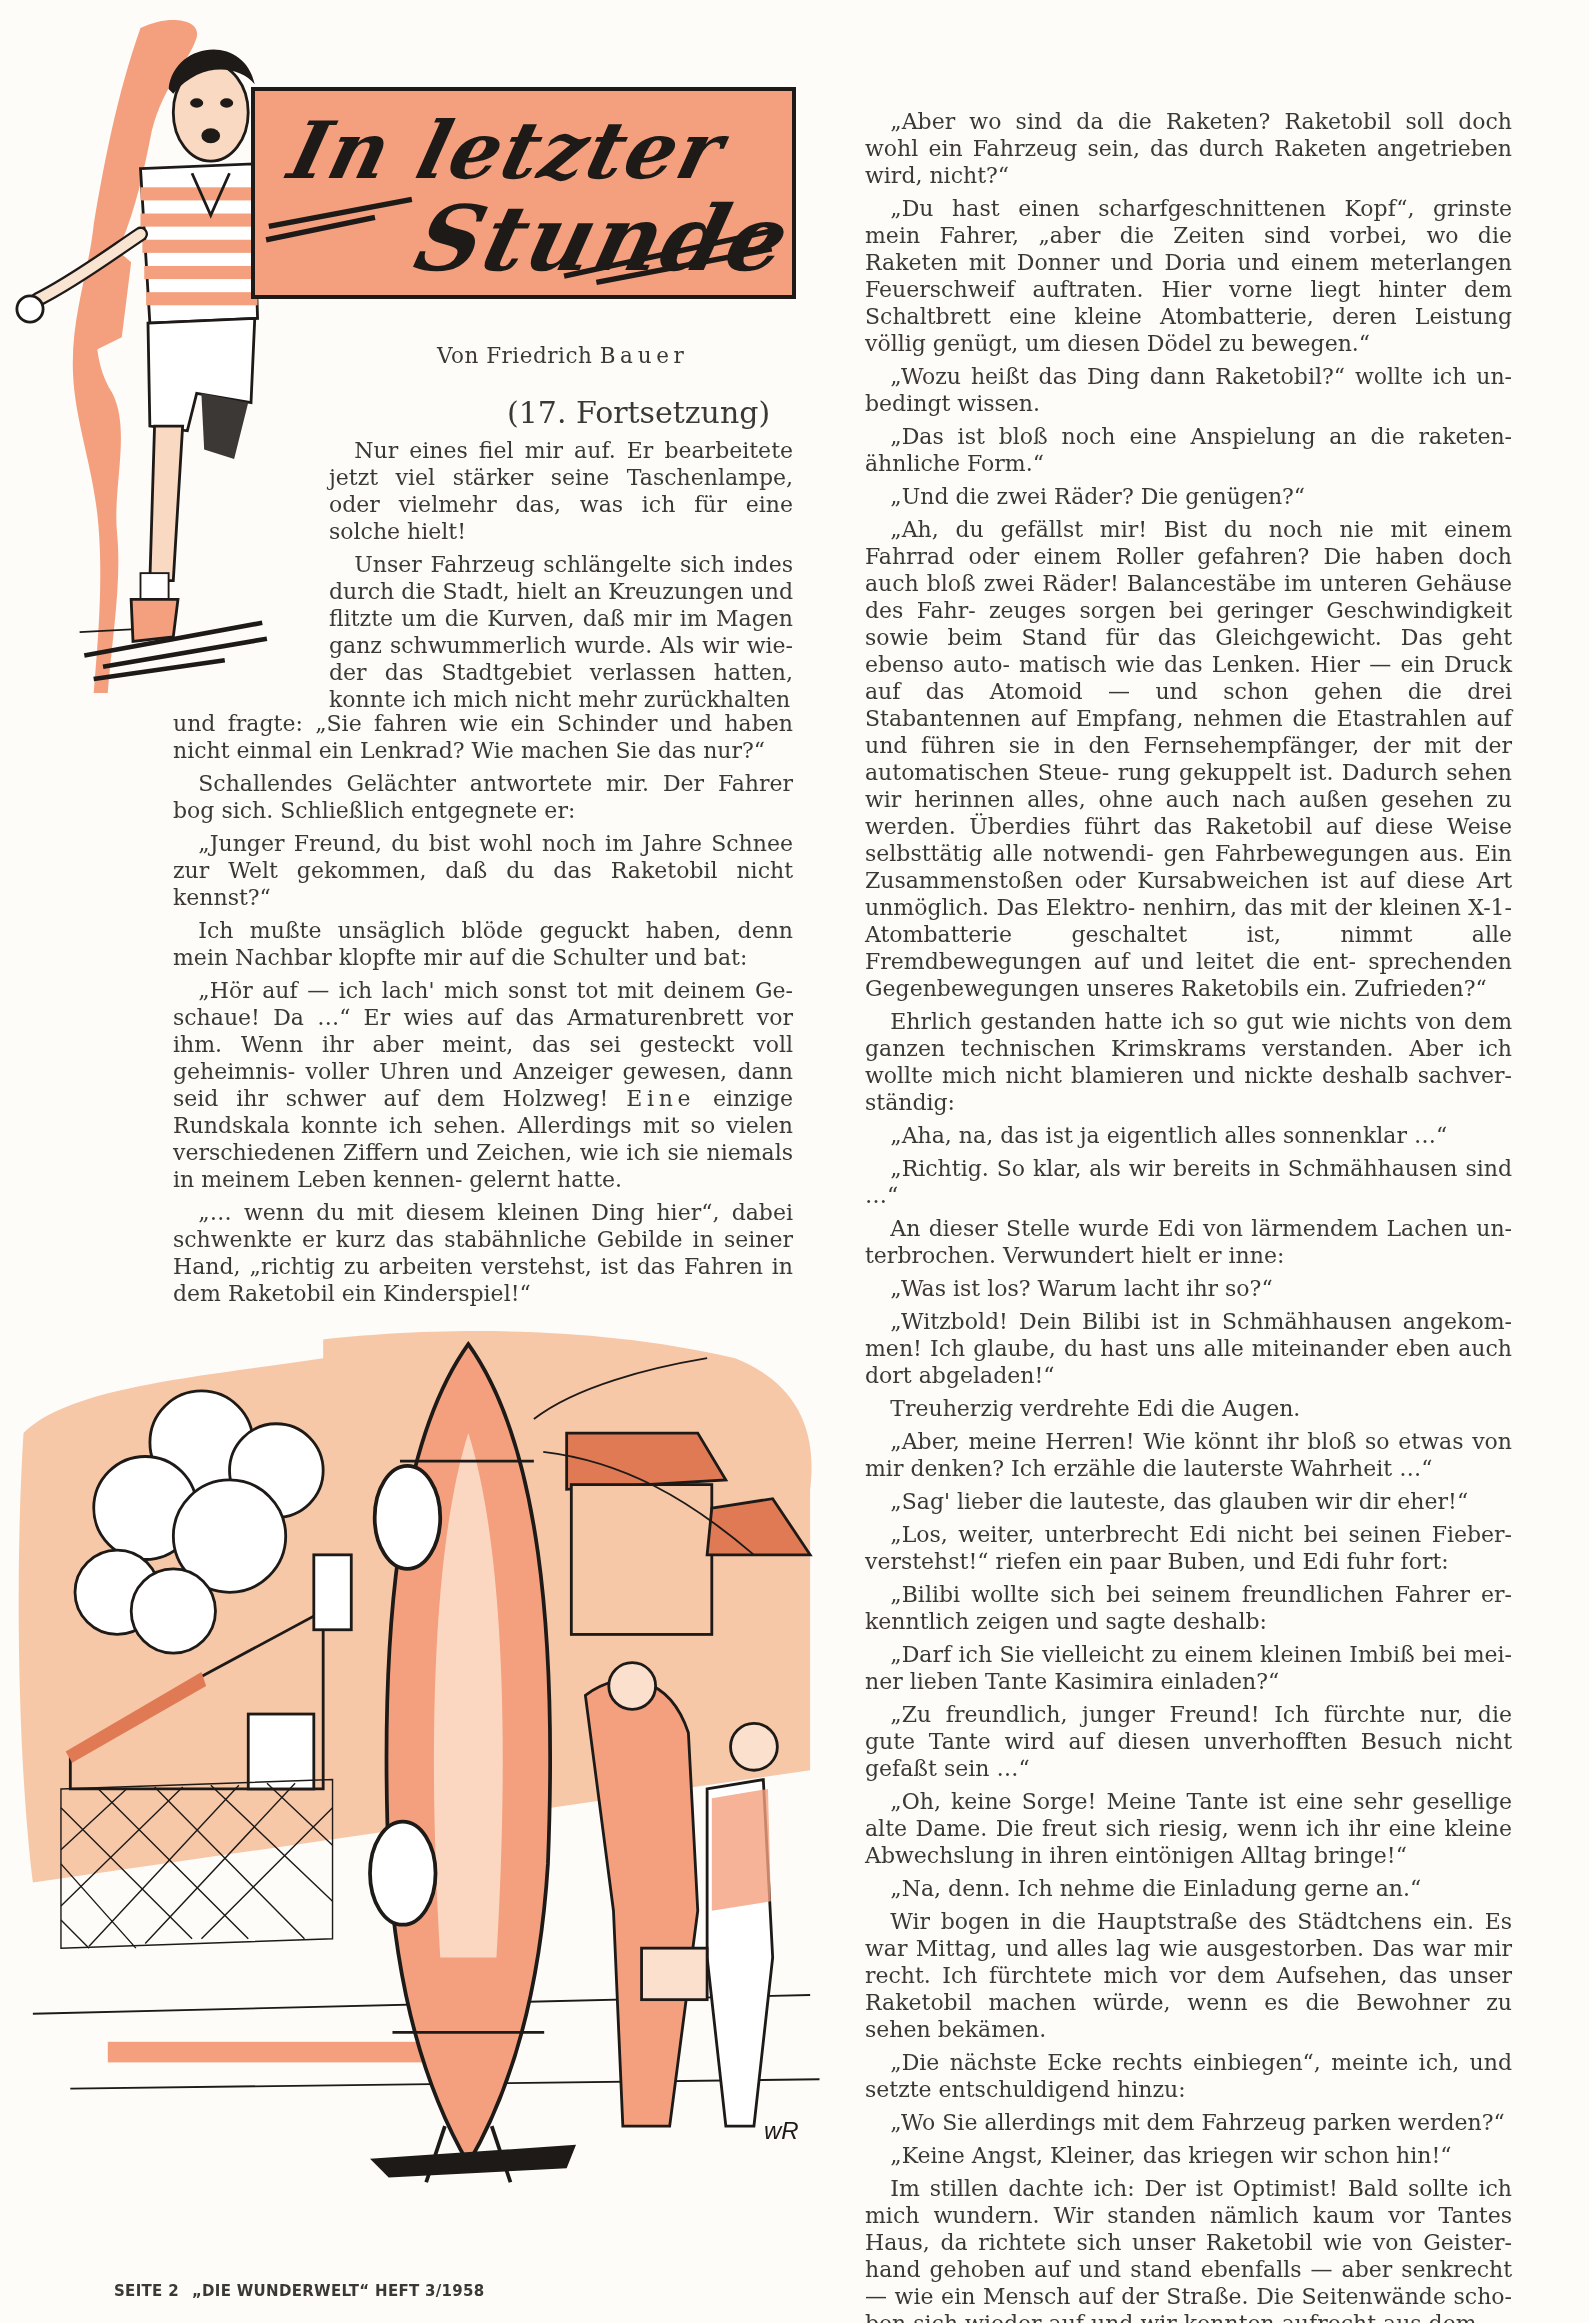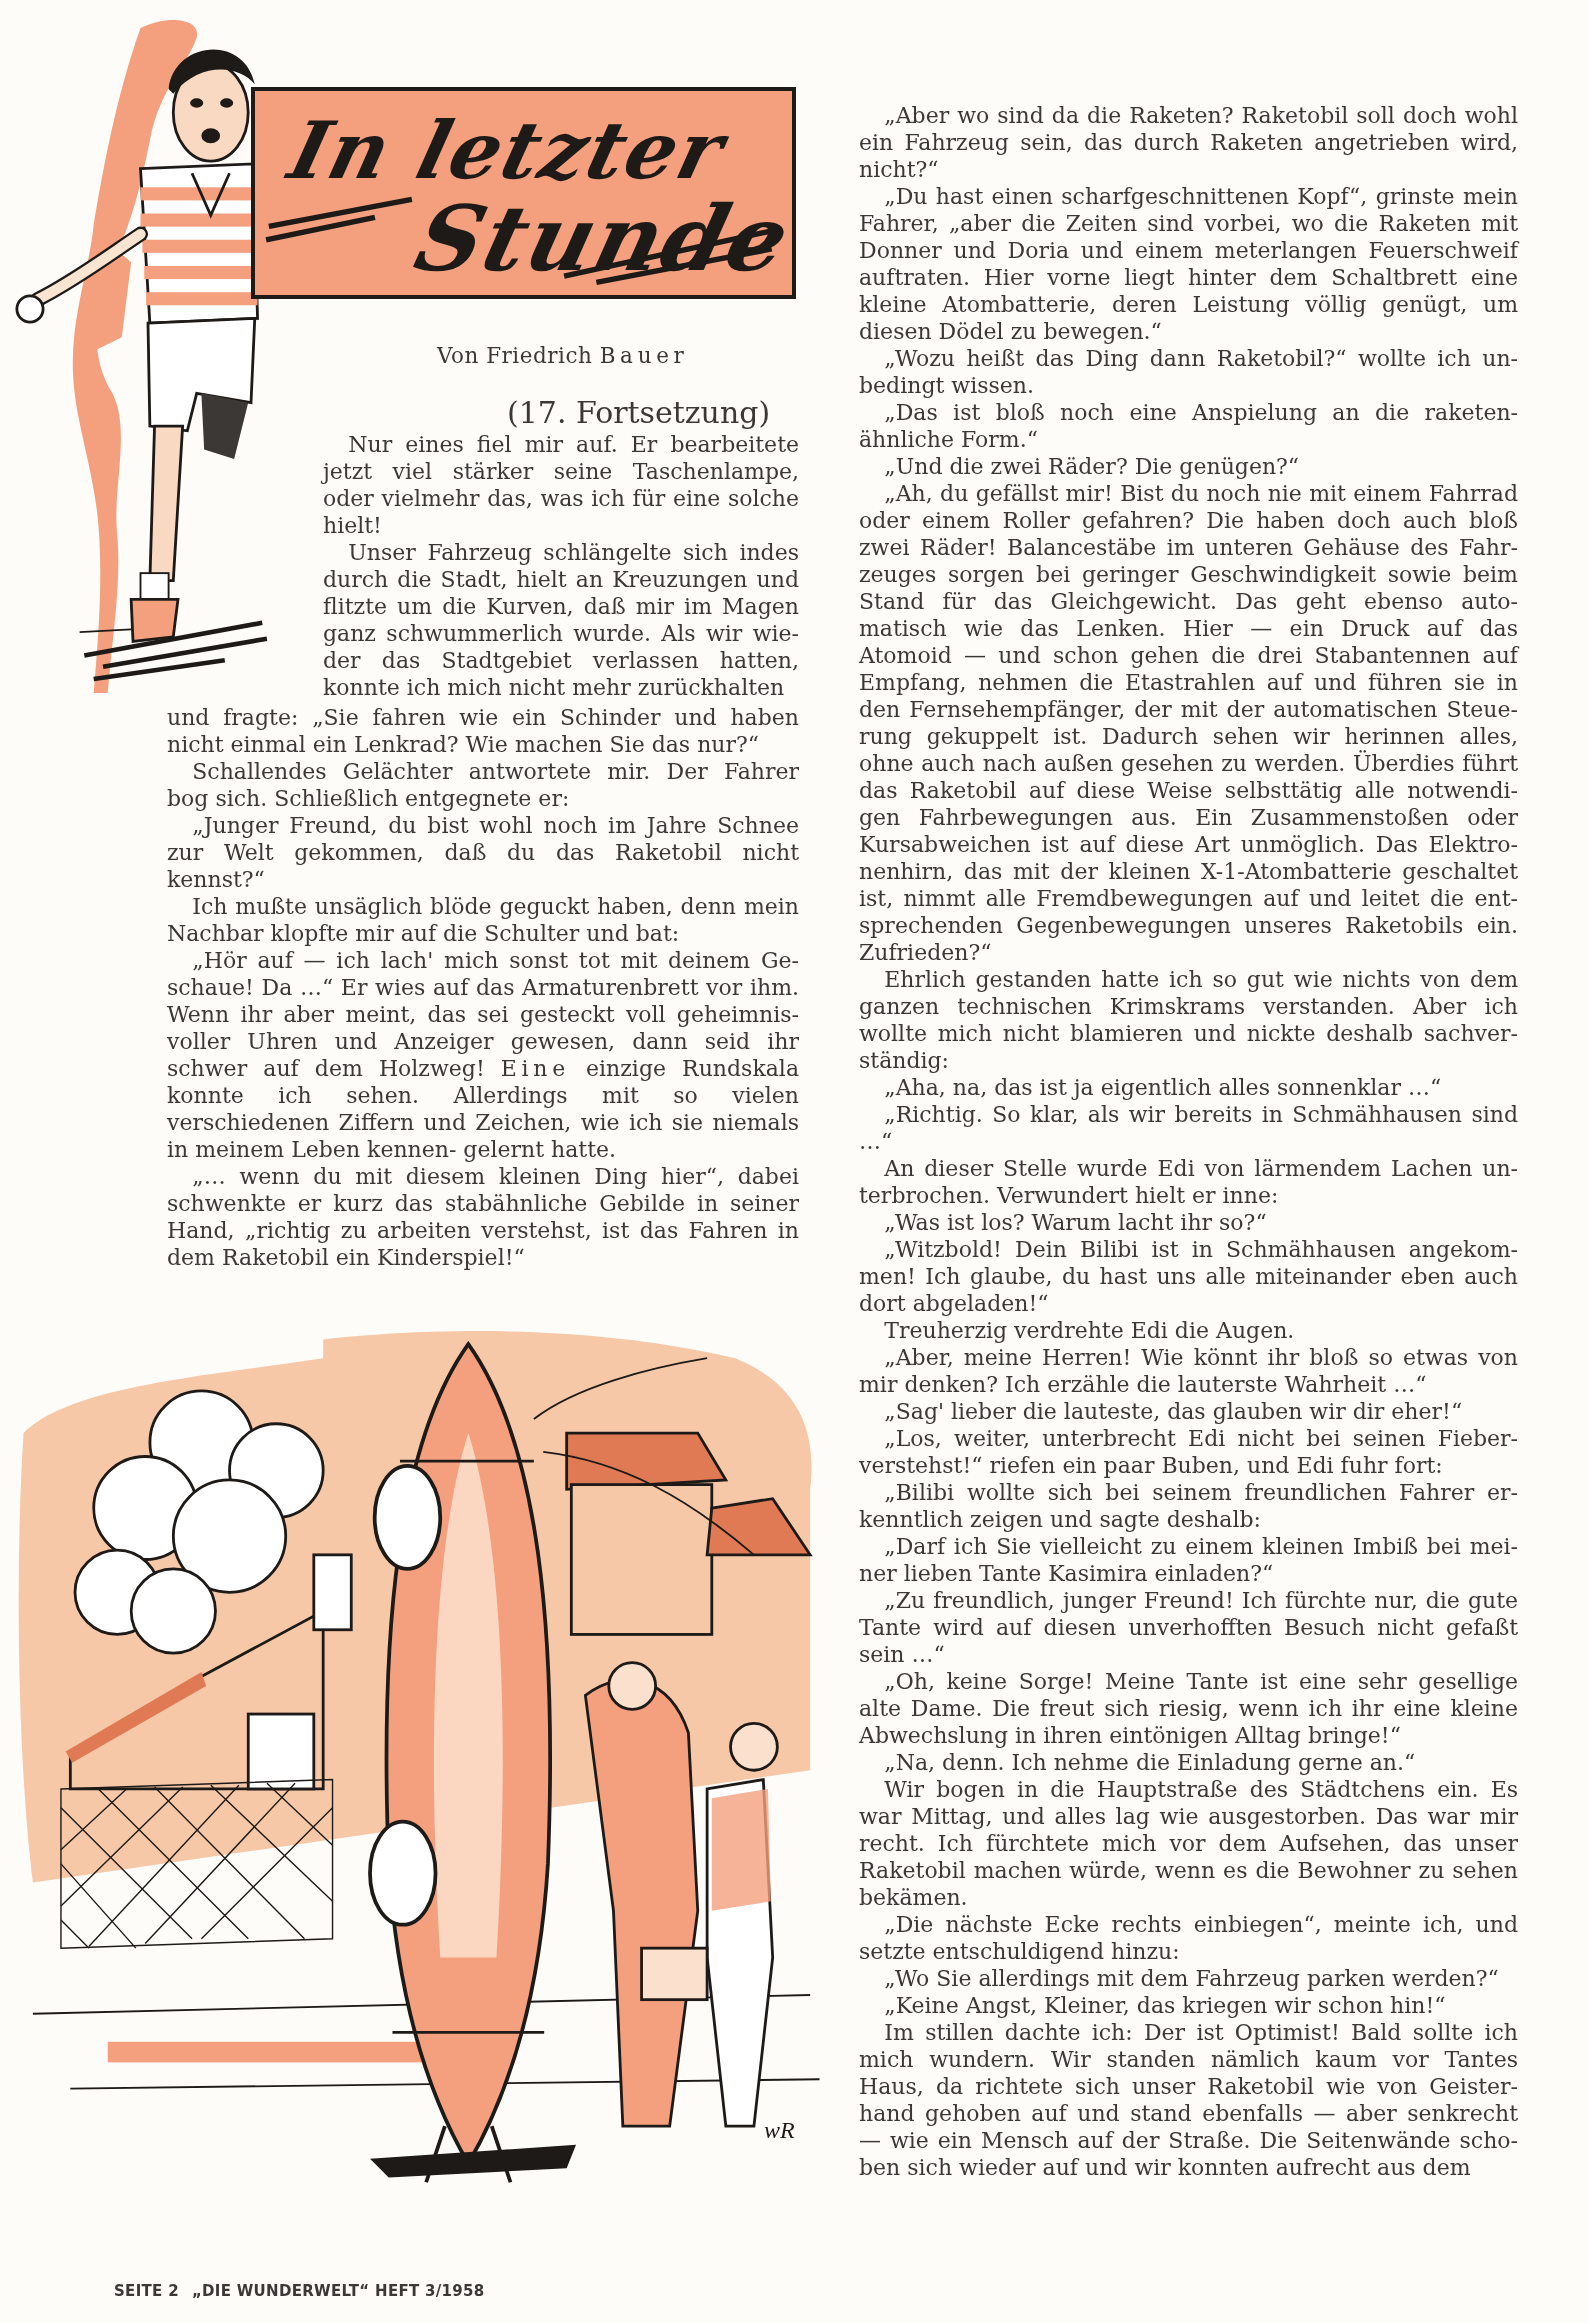--- a/index.html
+++ b/index.html
@@ -13,21 +13,21 @@
   #title-box svg { position: absolute; left: 0; top: 0; width: 100%; height: 100%; }
   .title-line { position: absolute; font-family: "DejaVu Serif", serif; font-style: italic; font-weight: bold;
                 color: #1d1a18; letter-spacing: 1.9px; }
   #title-line-1 { left: 37px; top: 13px; font-size: 79px; transform: skewX(-14deg); }
   #title-line-2 { left: 164px; top: 94px; font-size: 90px; transform: skewX(-14deg); }
   #byline { left: 437px; top: 343px; font-size: 21.5px; letter-spacing: 0.5px; }
   #byline .spaced { letter-spacing: 4.7px; }
   #installment { left: 467px; top: 395px; font-size: 30px; margin-left: 40px; }
 
   .col { position: absolute; font-size: 22px; line-height: 27px; text-align: justify; }
-  .col p { margin: 0; text-indent: 1.15em; hyphens: manual; }
+  .col p { margin: 6px; text-indent: 1.15em; hyphens: manual; }
   #col-left-indented { left: 323px; top: 431px; width: 476px; }
   #col-left-full { left: 167px; top: 704px; width: 632px; }
   #col-right { left: 859px; top: 102px; width: 659px; }
   .spaced-word { letter-spacing: 4.7px; }
 
   #illustration { left: 14px; top: 1302px; width: 815px; height: 899px; }
   #footer { left: 114px; top: 2282px; font-family: "DejaVu Sans", sans-serif; font-weight: bold;
             font-size: 15px; color: #3b3836; letter-spacing: 0.3px; }
   #footer .gap { display: inline-block; width: 13px; }
 </style>
@@ -177,19 +177,19 @@
     <path d="M610,420 C650,390 700,400 720,460 L730,650 L700,880 L650,880 L640,650 Z" fill="#f4a07e" stroke="#1d1a18" stroke-width="3"></path>
     <circle cx="660" cy="410" r="25" fill="#fbe0cd" stroke="#1d1a18" stroke-width="3"></circle>
 
     <path d="M740,520 L800,510 L810,700 L790,880 L760,880 L740,700 Z" fill="#fff" stroke="#1d1a18" stroke-width="3"></path>
     <path d="M745,530 L805,520 L808,640 L745,650 Z" fill="#f4a07e" opacity="0.8"></path>
     <circle cx="790" cy="475" r="25" fill="#fbe0cd" stroke="#1d1a18" stroke-width="3"></circle>
     <rect x="670" y="690" width="70" height="55" fill="#fbe0cd" stroke="#1d1a18" stroke-width="3"></rect>
 
     <path d="M380,915 L600,900 L590,925 L400,935 Z" fill="#1d1a18"></path>
   </svg>
-  <span class="abs" style="left:750px; top:815px; font-family:Liberation Serif, serif; font-style:italic; font-size:24px; color:#1d1a18;">wR</span>
+  <span class="abs" style="left:750px; top:815px; font-family:Liberation Sans, sans-serif; font-style:italic; font-size:24px; color:#1d1a18;">wR</span>
 </div>
 
 <div id="footer" class="abs">
   <span>SEITE 2</span><span class="gap"></span><span>„DIE WUNDERWELT“</span> <span>HEFT 3/1958</span>
 </div>
 
 
 </body></html>

